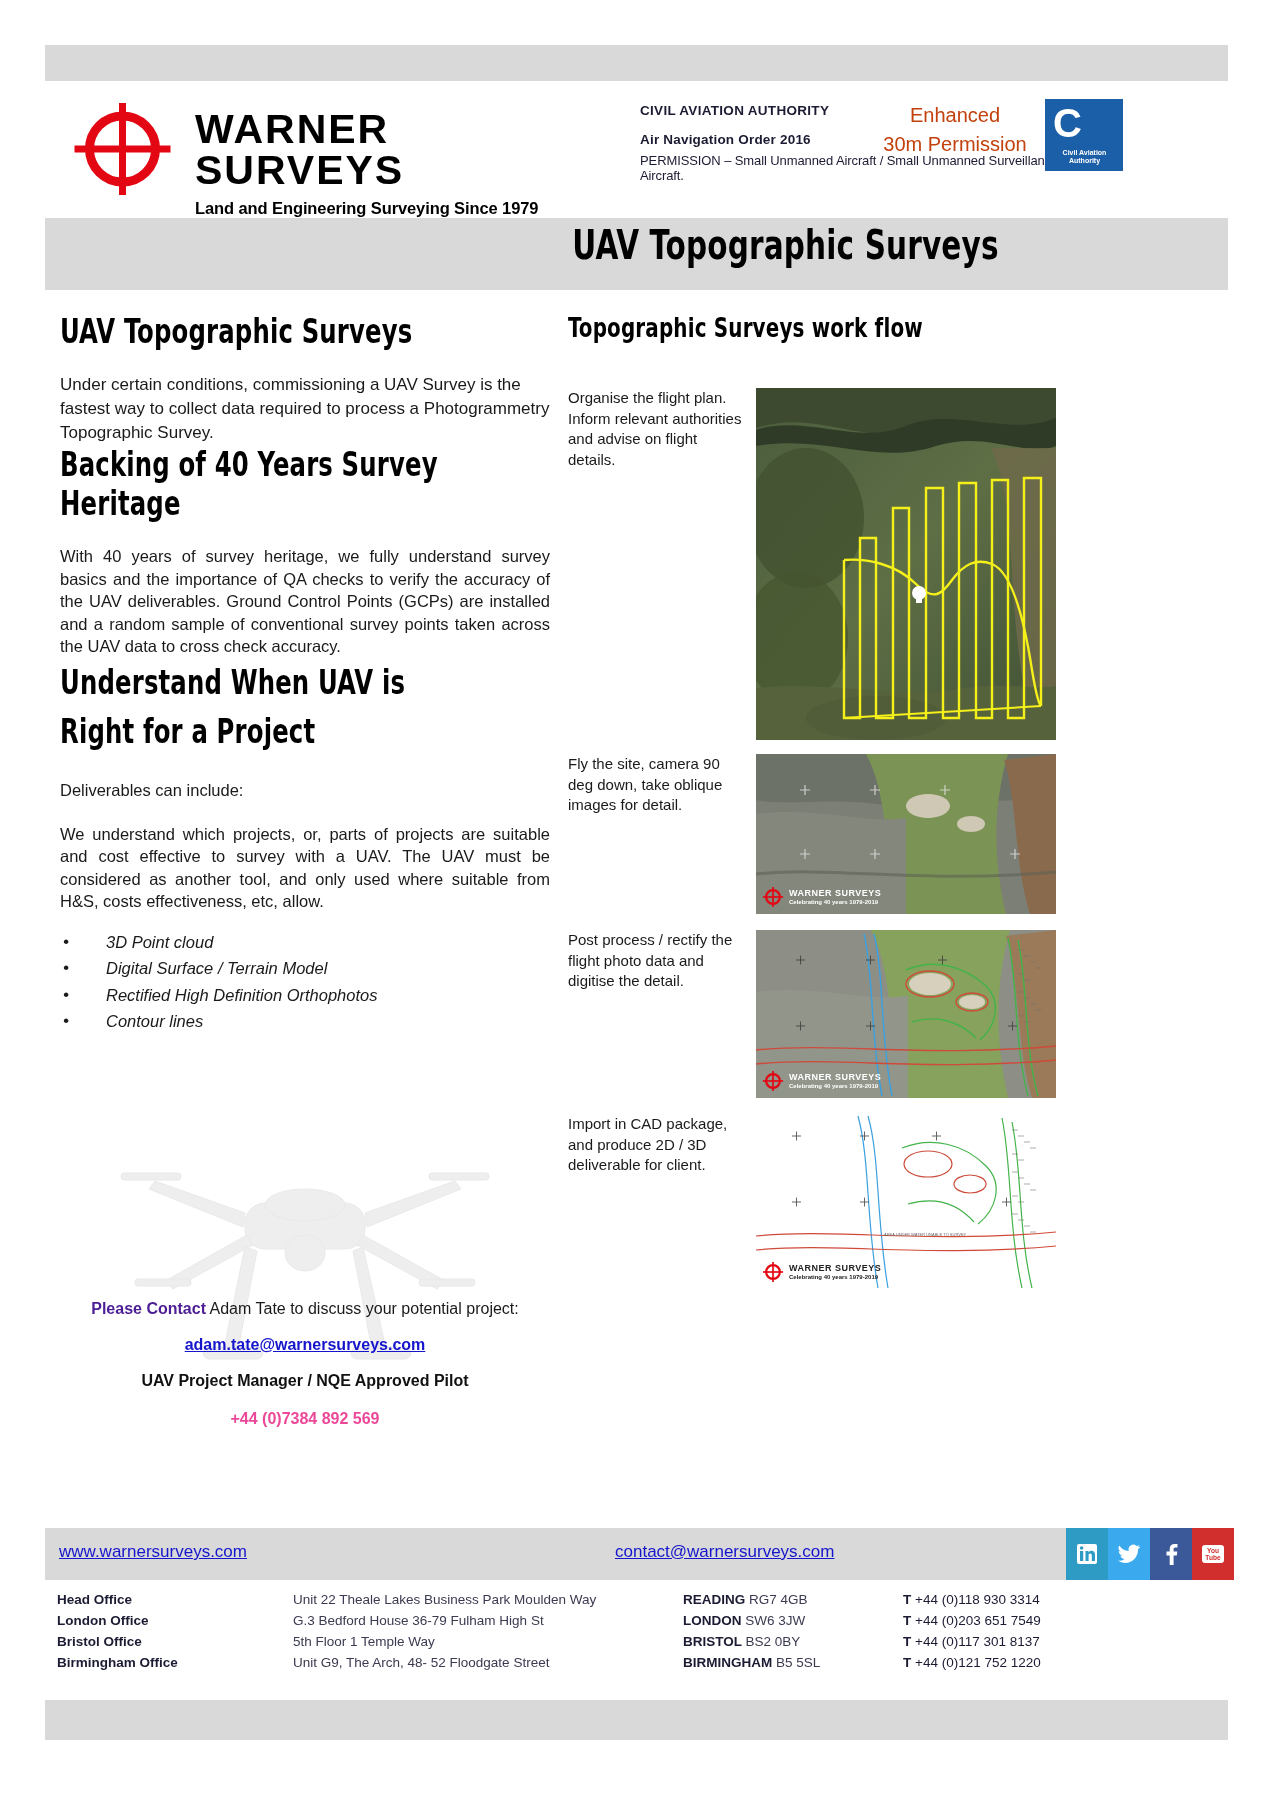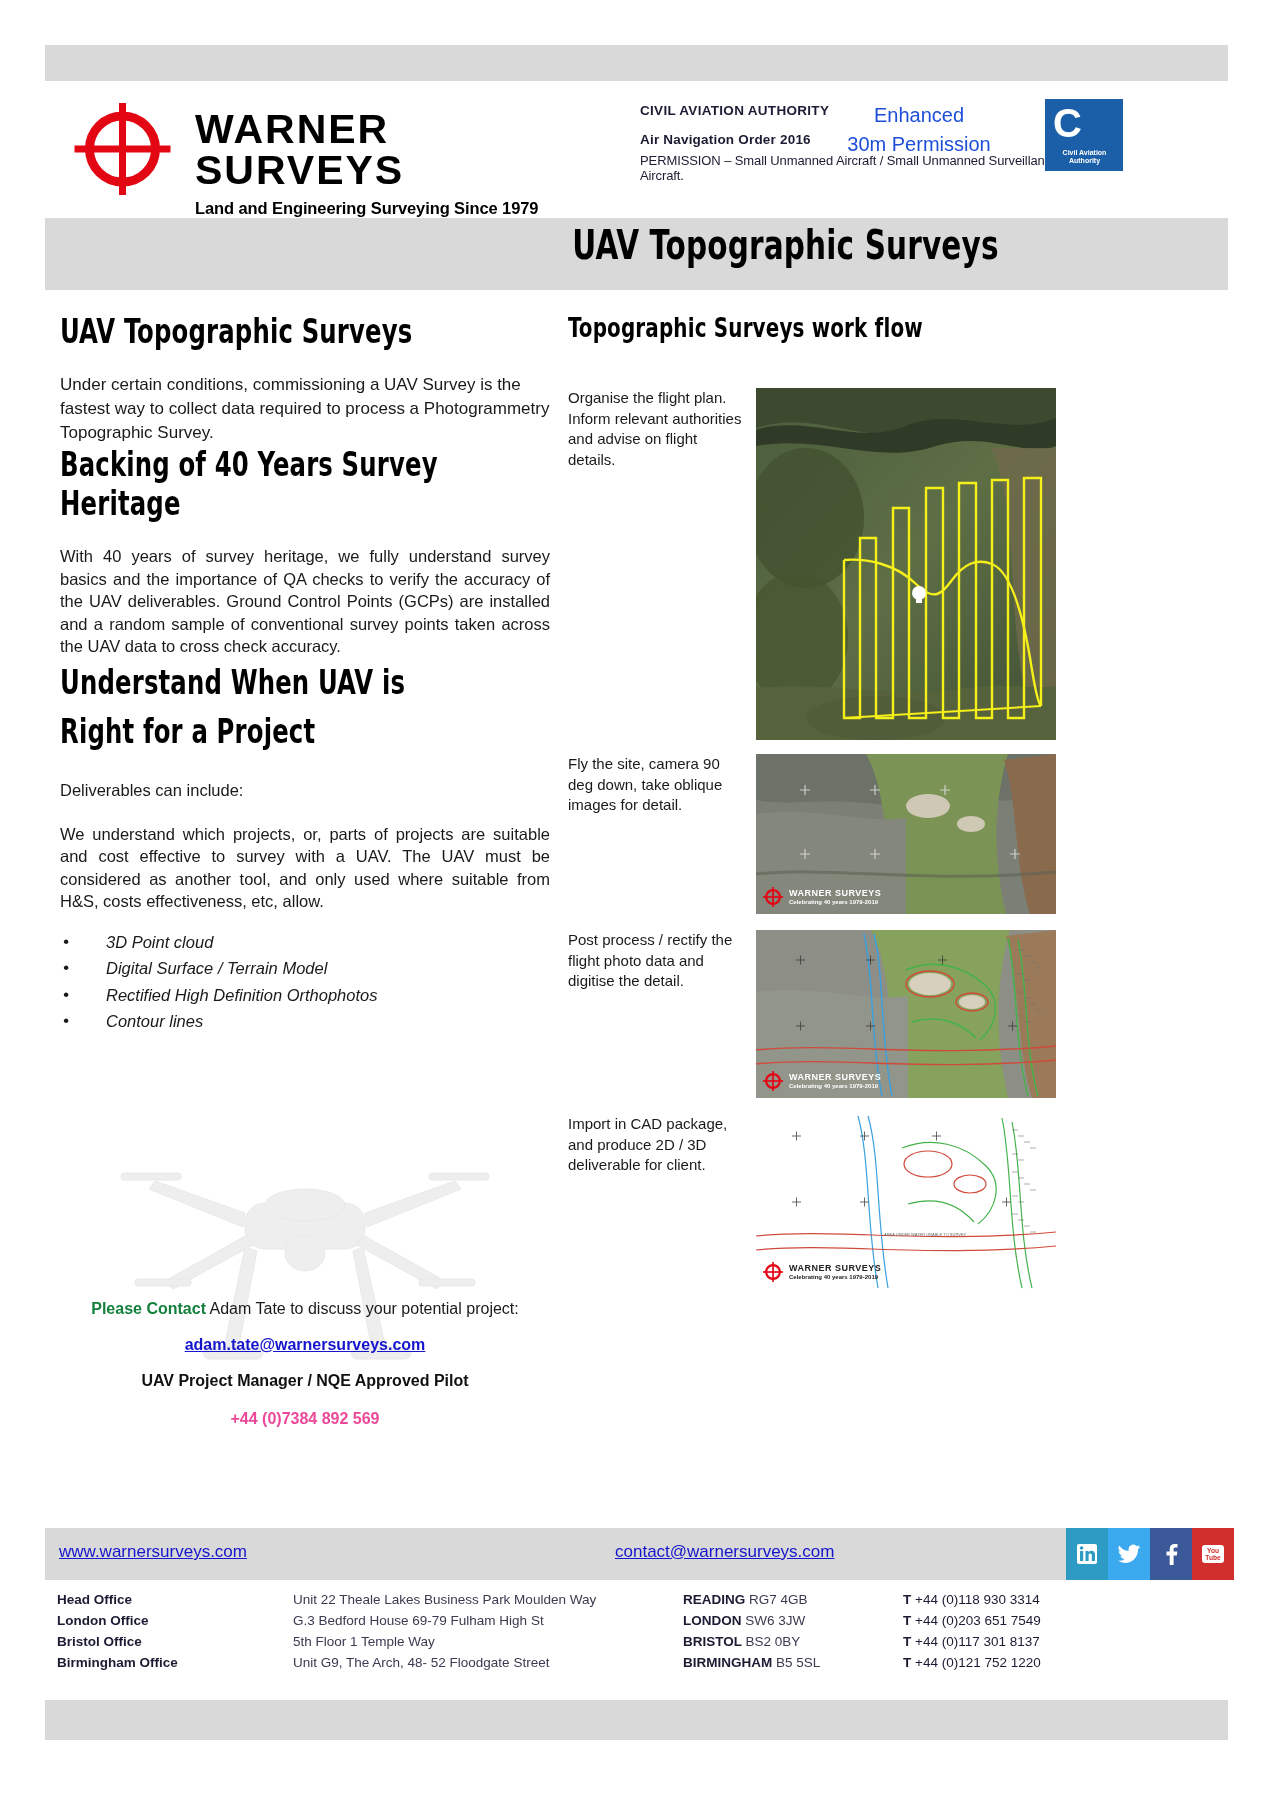--- a/index.html
+++ b/index.html
@@ -22,22 +22,22 @@
   .logo-wrap{position:absolute;left:25px;top:12px;width:530px;height:110px;}
   .logo-mark{position:absolute;left:0;top:8px;width:105px;height:96px;}
   .logo-text{position:absolute;left:125px;top:16px;}
   .brand{font-size:41px;font-weight:bold;letter-spacing:2px;color:#000;line-height:1;}
   .brand-sub{font-size:16.5px;font-weight:bold;color:#000;margin-top:8px;letter-spacing:-0.1px;}
 
   .caa{position:absolute;left:595px;top:22px;width:420px;}
   .caa-l1{font-size:13.5px;font-weight:bold;color:#1b1b33;letter-spacing:0.3px;}
   .caa-l2{font-size:13.5px;font-weight:bold;color:#1b1b33;margin-top:14px;letter-spacing:0.2px;}
   .caa-l3{font-size:13px;font-weight:normal;color:#1b1b33;margin-top:6px;letter-spacing:-0.1px;}
-  .enhanced{position:absolute;left:784px;top:20px;width:180px;text-align:center;
-            font-size:20px;color:#1d4ed8;line-height:1.45;}
+  .enhanced{position:absolute;left:820px;top:20px;width:180px;text-align:center;
+            font-size:20px;color:#c2410c;line-height:1.45;}
   .caa-logo{position:absolute;left:1000px;top:18px;width:78px;height:72px;background:#1a5fa8;
             color:#fff;}
   .caa-logo .c{position:absolute;left:8px;top:4px;font-size:40px;font-weight:bold;line-height:1;}
   .caa-logo .t{position:absolute;left:4px;bottom:5px;right:3px;font-size:7px;line-height:1.25;
                font-weight:bold;text-align:center;}
 
   
   .page-title{position:absolute;left:45px;top:222px;width:1163px;text-align:right;
      font-family:"DejaVu Sans Condensed","Liberation Sans Narrow","Liberation Sans",sans-serif;
      font-weight:bold;font-size:40px;color:#000;letter-spacing:0.4px;
@@ -61,21 +61,21 @@
   ul.deliv{list-style:none;margin:16px 0 0 0;padding:0;font-style:italic;}
   ul.deliv li{position:relative;font-size:16.5px;color:#1a1a1a;line-height:1.6;padding-left:46px;}
   ul.deliv li::before{content:"\2022";position:absolute;left:3px;top:-1px;font-size:17px;}
 
   
   .drone{position:absolute;left:95px;top:1085px;width:420px;height:300px;opacity:.30;}
 
   
   .contact{position:absolute;left:50px;top:1300px;width:510px;text-align:center;}
   .contact .l1{font-size:16px;color:#1a1a1a;}
-  .contact .l1 b{color:#15803d;}
+  .contact .l1 b{color:#4c1d95;}
   .contact .l2{margin-top:18px;font-size:16px;}
   .contact .l2 a{color:#1515cc;font-weight:bold;text-decoration:underline;}
   .contact .l3{margin-top:18px;font-size:16px;font-weight:bold;color:#111;}
   .contact .l4{margin-top:20px;font-size:16px;font-weight:bold;color:#ec4899;}
 
   
   .colR{position:absolute;left:568px;top:312px;width:660px;}
   .colR h2{margin:0;font-size:27px;}
   .flow{position:absolute;left:568px;top:388px;width:660px;}
   .flow-row{position:relative;margin-bottom:6px;}
@@ -409,21 +409,21 @@
 
   <div class="offices">
     <div class="orow">
       <span class="o-name">Head Office</span>
       <span class="o-addr">Unit 22  Theale Lakes Business Park  Moulden Way</span>
       <span class="o-city"><span>READING</span> <span class="o-pc">RG7 4GB</span></span>
       <span class="o-tel"><b>T</b> <span>+44 (0)118 930 3314</span></span>
     </div>
     <div class="orow">
       <span class="o-name">London Office</span>
-      <span class="o-addr">G.3  Bedford House  69-79 Fulham High St</span>
+      <span class="o-addr">G.3  Bedford House  36-79 Fulham High St</span>
       <span class="o-city"><span>LONDON</span> <span class="o-pc">SW6 3JW</span></span>
       <span class="o-tel"><b>T</b> <span>+44 (0)203 651 7549</span></span>
     </div>
     <div class="orow">
       <span class="o-name">Bristol Office</span>
       <span class="o-addr">5th Floor  1 Temple Way</span>
       <span class="o-city"><span>BRISTOL</span> <span class="o-pc">BS2 0BY</span></span>
       <span class="o-tel"><b>T</b> <span>+44 (0)117 301 8137</span></span>
     </div>
     <div class="orow">

